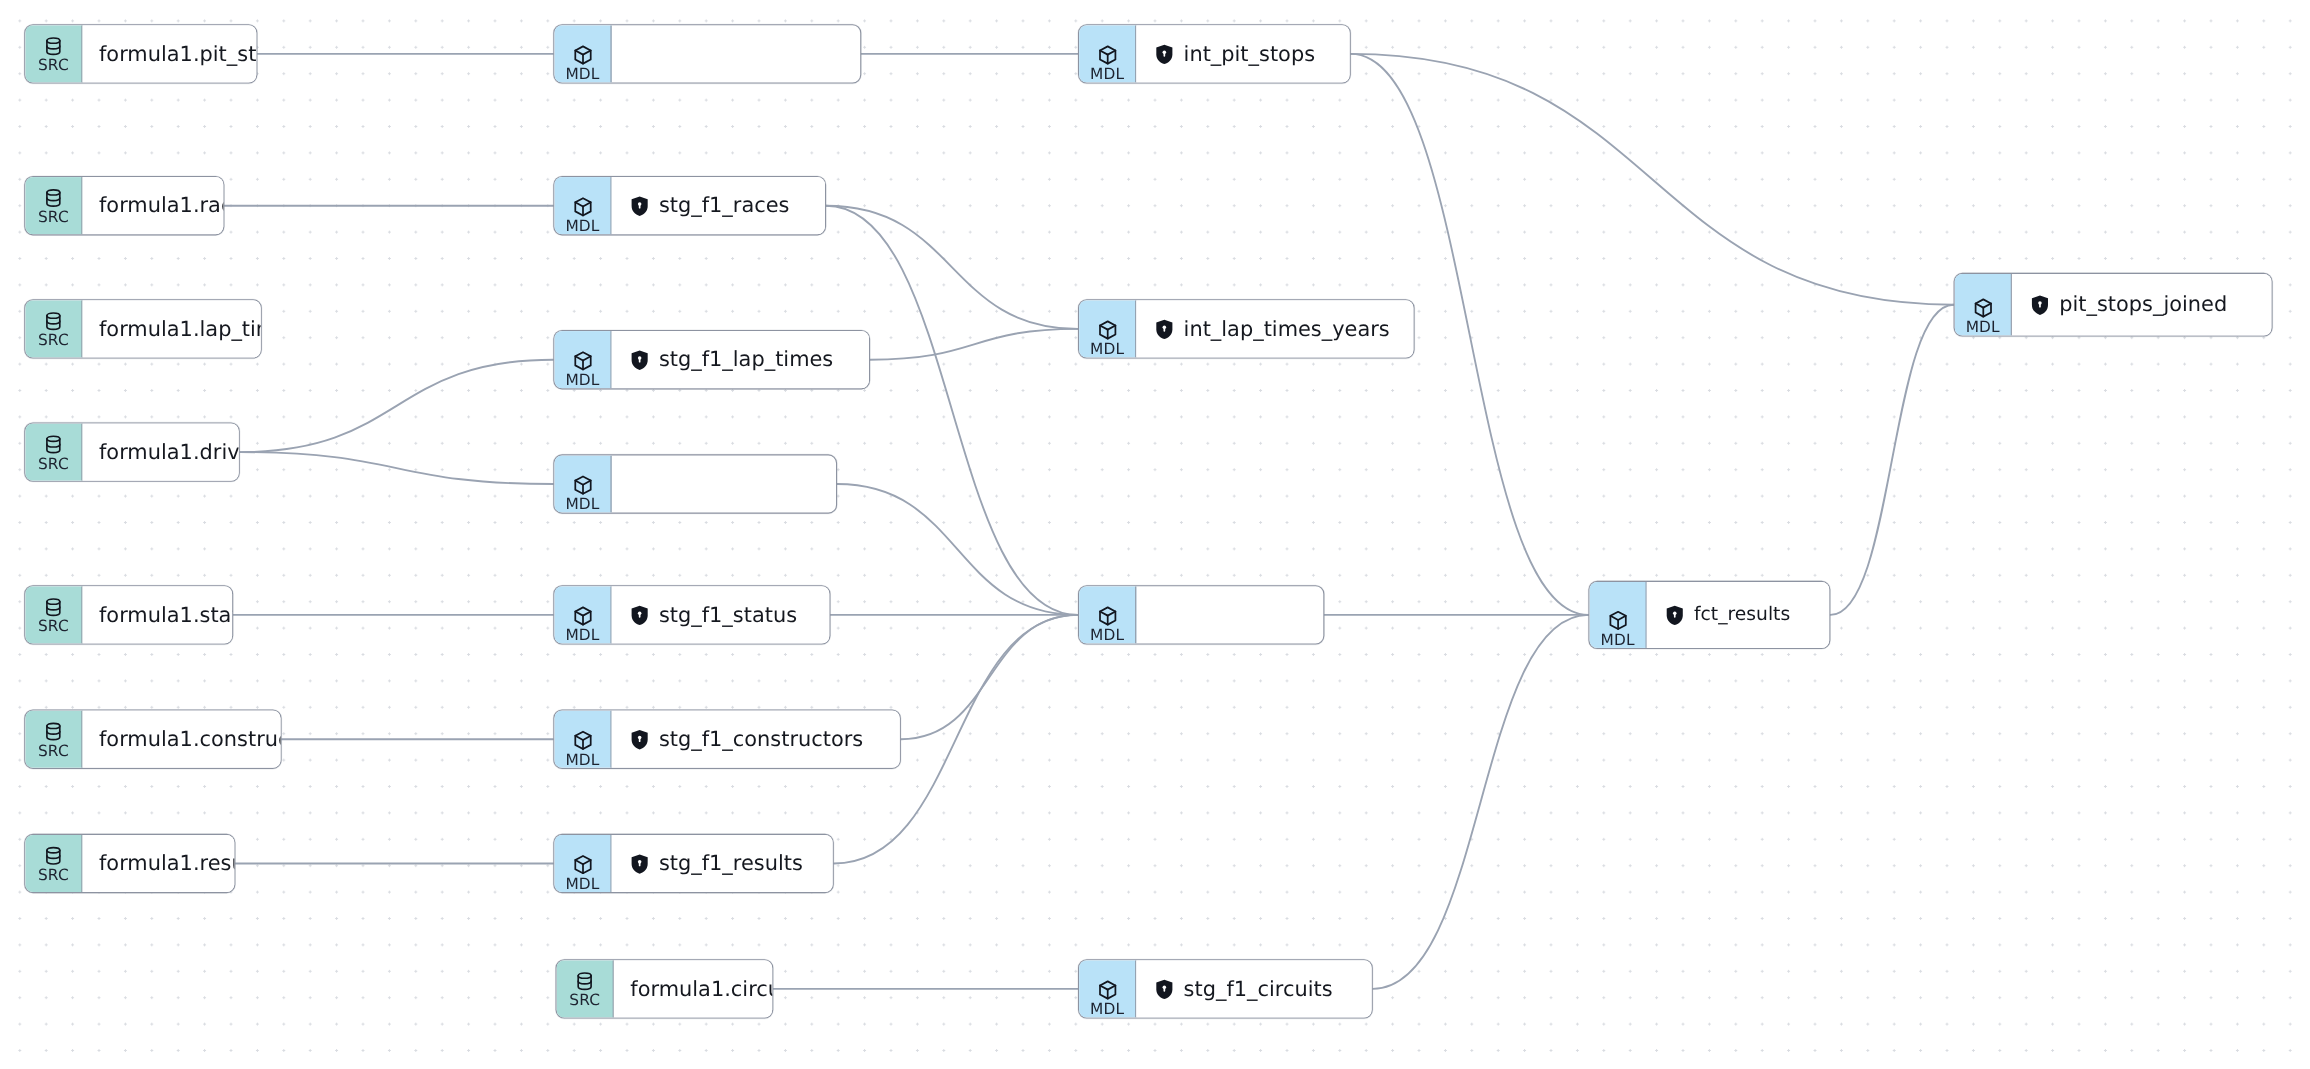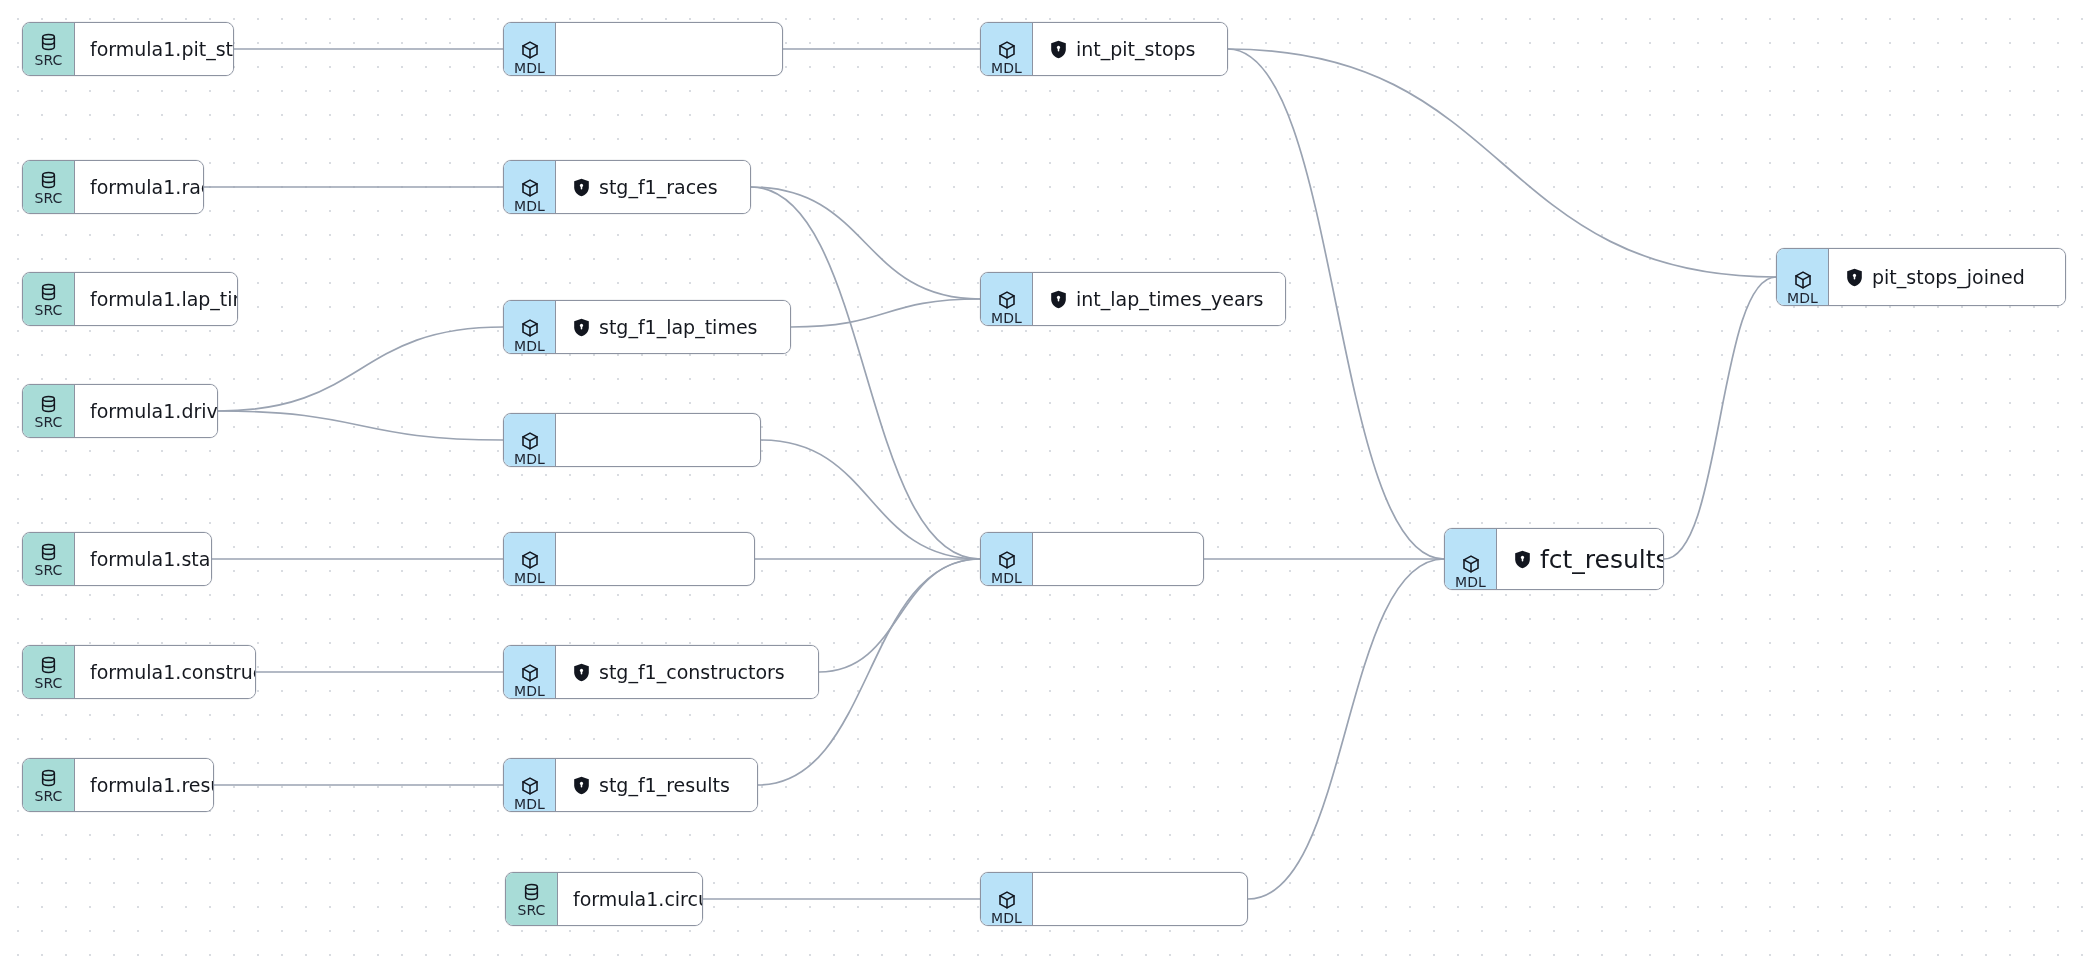--- a/index.html
+++ b/index.html
@@ -74,21 +74,21 @@
     padding: 0 16px 0 17px;
     background: #ffffff;
     white-space: nowrap;
   }
   .body.src-body { padding-left: 15px; }
   .label {
     font-size: 19px;
     color: #15181f;
     line-height: 1;
   }
-  .node.big .label { font-size: 25px; }
+  .node.big .label { font-size: 17px; }
   .shield { flex: 0 0 auto; display: block; }
 </style>
 </head>
 <body>
 
 <div id="canvas">
   <svg id="edge-layer" viewBox="0 0 2100 972" preserveAspectRatio="none">
       <path d="M 234 49 C 373.88 49, 363.12 49, 503 49"></path>
       <path d="M 204 187 C 359.48 187, 347.52 187, 503 187"></path>
       <path d="M 218 411 C 366.20000000000005 411, 354.79999999999995 327, 503 327"></path>
@@ -304,20 +304,30 @@
         <div class="badge mdl">
           <span>
             <svg width="20" height="20" viewBox="0 0 24 24" fill="none" stroke="#12161f" stroke-width="1.9" stroke-linecap="round" stroke-linejoin="round">
               <path d="M12 2.6 20.4 7v10L12 21.4 3.6 17V7z"></path>
               <path d="M3.6 7 12 11.6 20.4 7"></path>
               <path d="M12 11.6V21.4"></path>
             </svg>
           </span>
           <span class="code">MDL</span>
         </div>
+        <div class="body">
+          <span style="display: flex;">
+            <svg class="shield" width="17" height="19" viewBox="0 0 20 22">
+              <path d="M10 0.7 18.6 3.6v7.1c0 5.2-3.6 9-8.6 10.6C5 19.7 1.4 15.9 1.4 10.7V3.6z" fill="#12161f"></path>
+              <circle cx="10" cy="8.6" r="1.9" fill="#ffffff"></circle>
+              <rect x="9.1" y="9.2" width="1.8" height="4.2" rx="0.9" fill="#ffffff"></rect>
+            </svg>
+          </span>
+          <span class="label">stg_f1_status</span>
+        </div>
       </div>
       <div class="node" style="left: 503px; top: 645px; width: 316px; height: 54px;">
         <div class="badge mdl">
           <span>
             <svg width="20" height="20" viewBox="0 0 24 24" fill="none" stroke="#12161f" stroke-width="1.9" stroke-linecap="round" stroke-linejoin="round">
               <path d="M12 2.6 20.4 7v10L12 21.4 3.6 17V7z"></path>
               <path d="M3.6 7 12 11.6 20.4 7"></path>
               <path d="M12 11.6V21.4"></path>
             </svg>
           </span>
@@ -359,20 +369,30 @@
       <div class="node" style="left: 980px; top: 872px; width: 268px; height: 54px;">
         <div class="badge mdl">
           <span>
             <svg width="20" height="20" viewBox="0 0 24 24" fill="none" stroke="#12161f" stroke-width="1.9" stroke-linecap="round" stroke-linejoin="round">
               <path d="M12 2.6 20.4 7v10L12 21.4 3.6 17V7z"></path>
               <path d="M3.6 7 12 11.6 20.4 7"></path>
               <path d="M12 11.6V21.4"></path>
             </svg>
           </span>
           <span class="code">MDL</span>
+        </div>
+        <div class="body">
+          <span style="display: flex;">
+            <svg class="shield" width="17" height="19" viewBox="0 0 20 22">
+              <path d="M10 0.7 18.6 3.6v7.1c0 5.2-3.6 9-8.6 10.6C5 19.7 1.4 15.9 1.4 10.7V3.6z" fill="#12161f"></path>
+              <circle cx="10" cy="8.6" r="1.9" fill="#ffffff"></circle>
+              <rect x="9.1" y="9.2" width="1.8" height="4.2" rx="0.9" fill="#ffffff"></rect>
+            </svg>
+          </span>
+          <span class="label">stg_f1_circuits</span>
         </div>
       </div>
       <div class="node" style="left: 980px; top: 22px; width: 248px; height: 54px;">
         <div class="badge mdl">
           <span>
             <svg width="20" height="20" viewBox="0 0 24 24" fill="none" stroke="#12161f" stroke-width="1.9" stroke-linecap="round" stroke-linejoin="round">
               <path d="M12 2.6 20.4 7v10L12 21.4 3.6 17V7z"></path>
               <path d="M3.6 7 12 11.6 20.4 7"></path>
               <path d="M12 11.6V21.4"></path>
             </svg>

